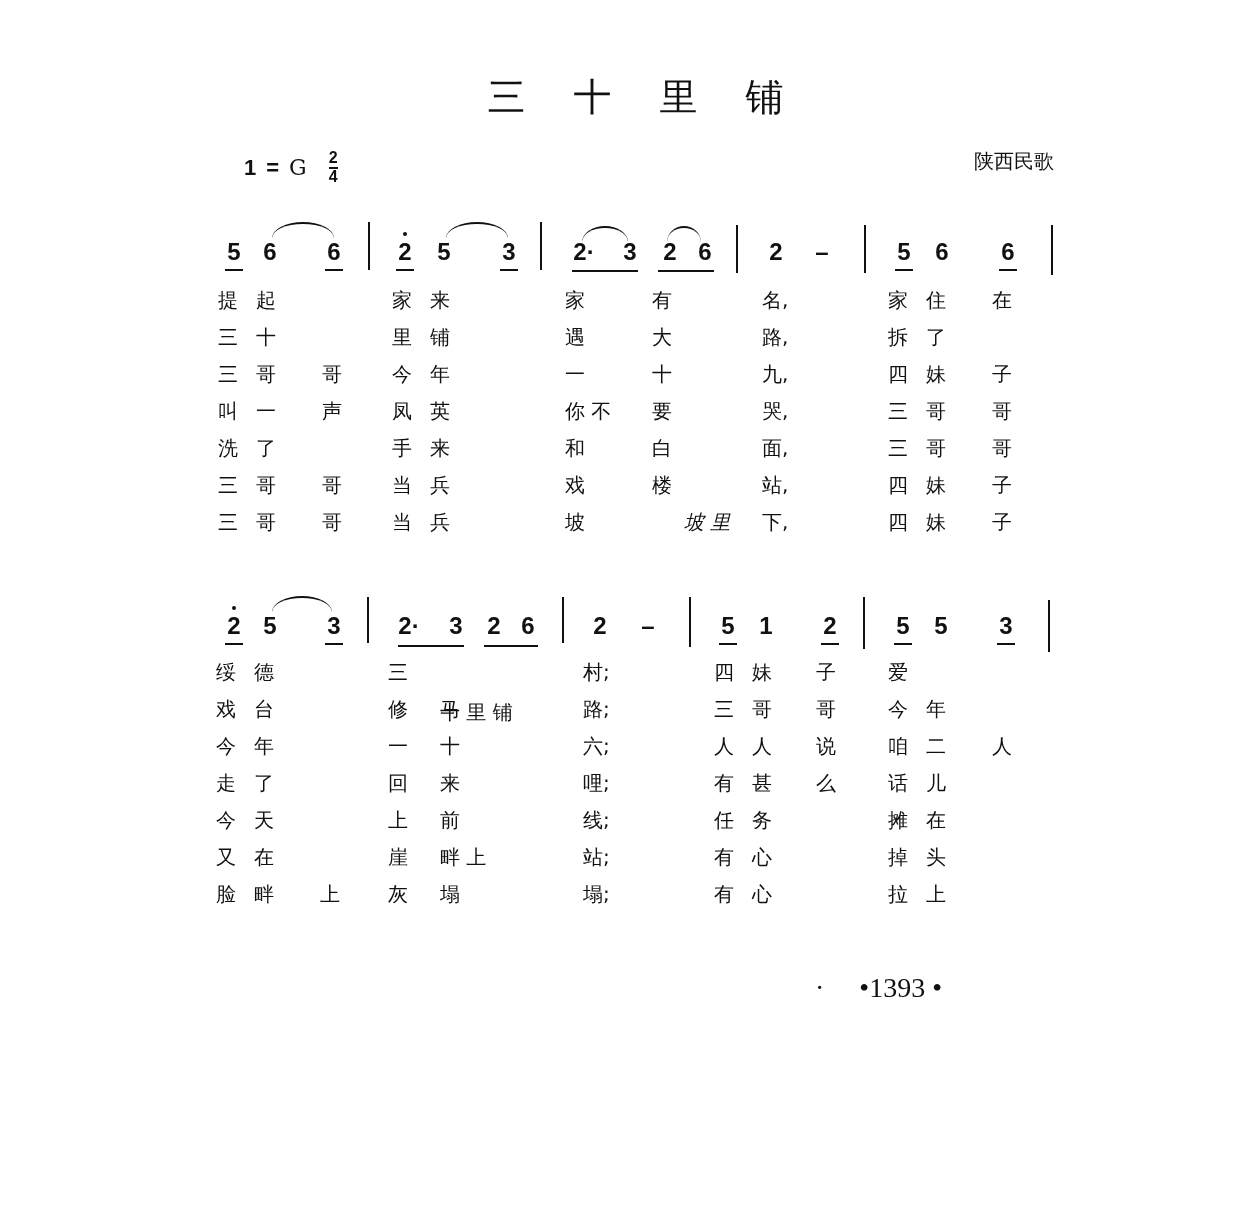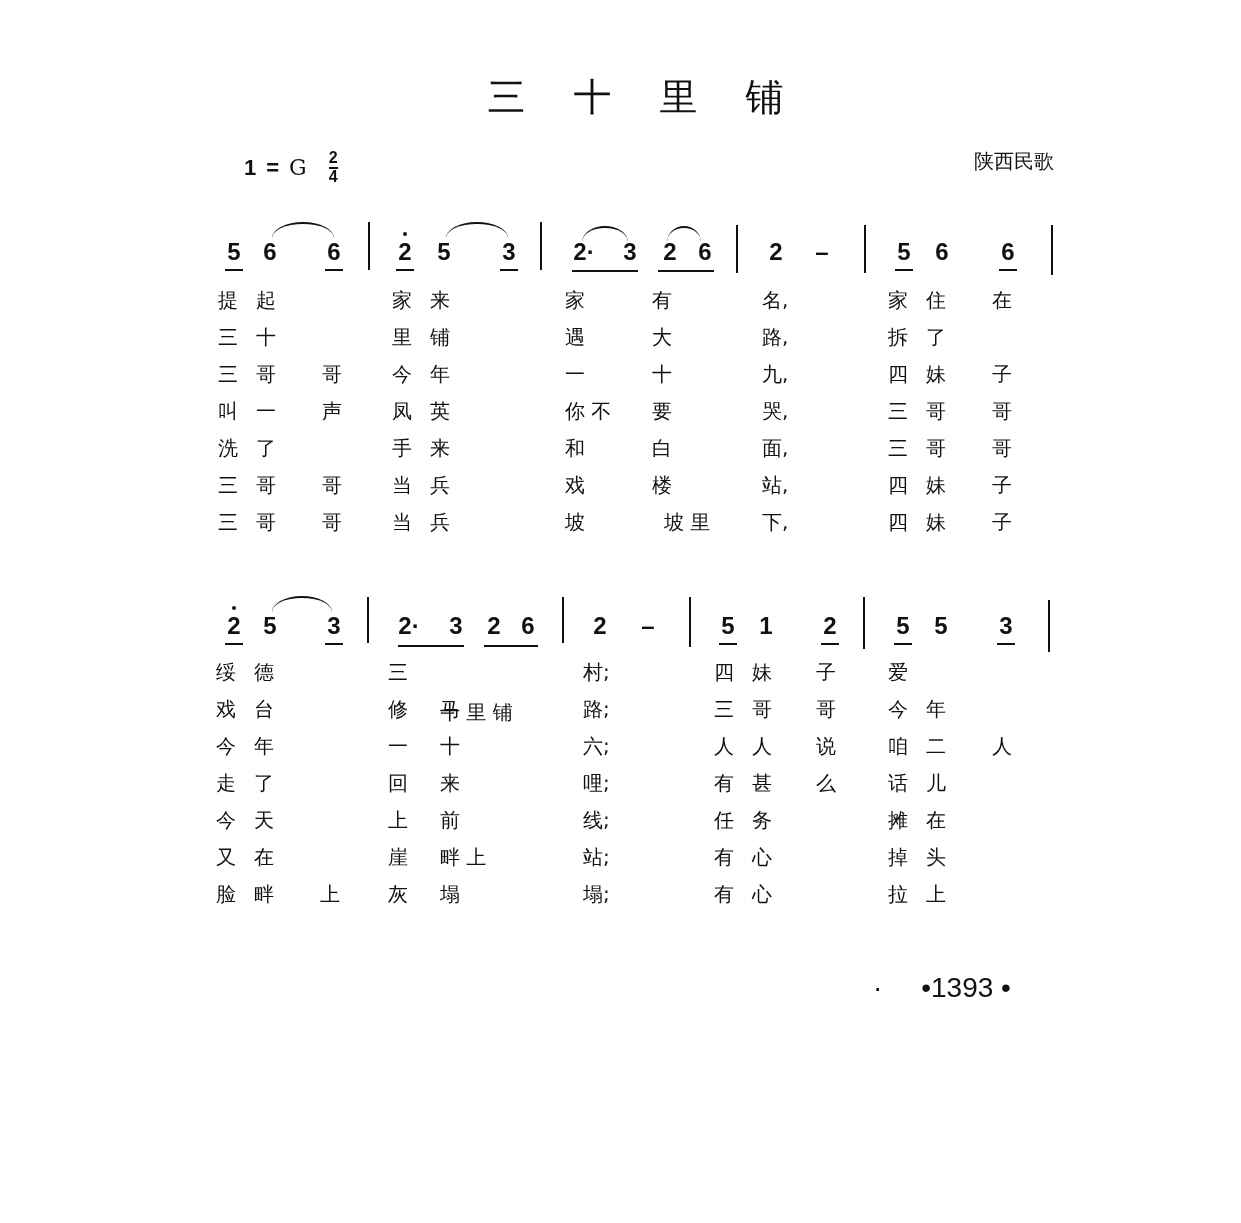--- a/index.html
+++ b/index.html
@@ -10,21 +10,21 @@
   .frac { display: inline-flex; flex-direction: column; align-items: center; font-size: 16px; line-height: 16px; margin-left: 12px; }
   .frac .num { border-bottom: 2px solid #111; padding-bottom: 1px; }
   .origin { top: 148px; left: 950px; font-size: 20px; font-family: "DejaVu Serif", serif; }
   .note { position: absolute; font-family: "Liberation Sans", sans-serif; font-weight: bold; font-size: 24px; width: 24px; text-align: center; line-height: 28px; }
   .ul1::after { content: ""; position: absolute; left: 3px; right: 3px; bottom: -5px; height: 2px; background: #111; }
   .dot-above::before { content: ""; position: absolute; left: 10px; top: -6px; width: 4px; height: 4px; background: #111; border-radius: 50%; }
   .bar { position: absolute; width: 2px; background: #111; }
   .slur { position: absolute; border-top: 2px solid #111; border-radius: 50% 50% 0 0 / 100% 100% 0 0; }
   .beam { position: absolute; height: 2px; background: #111; }
   .lyr { position: absolute; font-family: "DejaVu Sans", sans-serif; font-size: 20px; line-height: 24px; white-space: pre; }
-  .pagenum { top: 972px; left: 849px; font-family: Liberation Sans, sans-serif; font-size: 28px; white-space: pre; }
+  .pagenum { top: 972px; left: 791px; font-family: Liberation Serif, serif; font-size: 28px; white-space: pre; }
 </style>
 </head>
 <body>
 
 <div class="abs title">三 十 里 铺</div>
 
 <div class="abs key">
   <span>1</span>
   <span>=</span>
   <span style="font-weight:normal;font-family:'DejaVu Serif',serif;">G</span>
@@ -124,21 +124,21 @@
     <span class="lyr" style="left: 762px; top: 473px;">站,</span>
     <span class="lyr" style="left: 888px; top: 473px;">四</span>
     <span class="lyr" style="left: 926px; top: 473px;">妹</span>
     <span class="lyr" style="left: 992px; top: 473px;">子</span>
     <span class="lyr" style="left: 218px; top: 510px;">三</span>
     <span class="lyr" style="left: 256px; top: 510px;">哥</span>
     <span class="lyr" style="left: 322px; top: 510px;">哥</span>
     <span class="lyr" style="left: 392px; top: 510px;">当</span>
     <span class="lyr" style="left: 430px; top: 510px;">兵</span>
     <span class="lyr" style="left: 565px; top: 510px;">坡</span>
-    <span class="lyr" style="left: 664px; top: 510px;">坡 里</span>
+    <span class="lyr" style="left: 684px; top: 510px; font-style: italic;">坡 里</span>
     <span class="lyr" style="left: 762px; top: 510px;">下,</span>
     <span class="lyr" style="left: 888px; top: 510px;">四</span>
     <span class="lyr" style="left: 926px; top: 510px;">妹</span>
     <span class="lyr" style="left: 992px; top: 510px;">子</span>
   </div>
 
 <div id="sys2">
   <div class="bar" style="left:367px;top:597px;height:46px;"></div>
   <div class="bar" style="left:562px;top:597px;height:46px;"></div>
   <div class="bar" style="left:689px;top:597px;height:50px;"></div>

